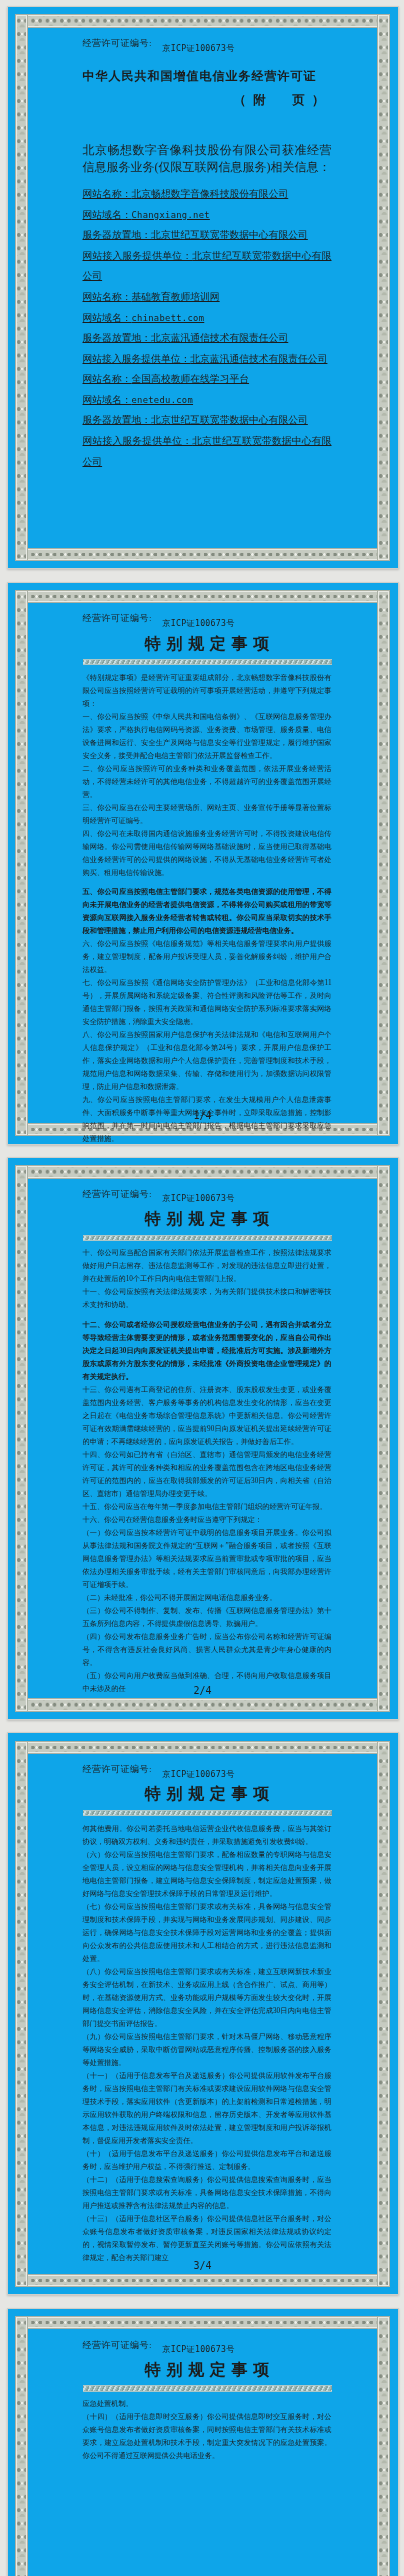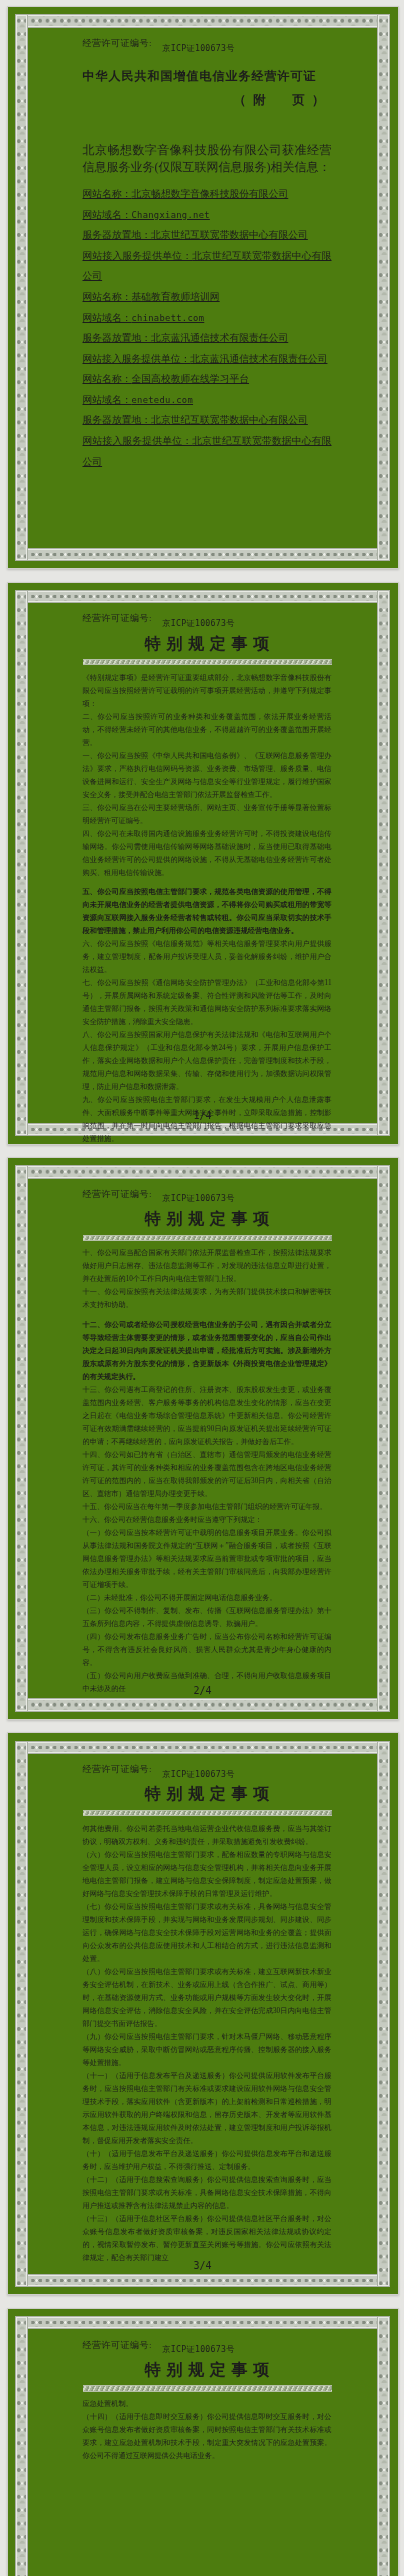--- a/index.html
+++ b/index.html
@@ -8,21 +8,21 @@
     background:#e6e6e3;
     font-family:"Liberation Serif", serif;
     color:#1c1c1c;
   }
   .stack{padding:6.2px 0 4.6px;}
   .sheet{
     position:relative;
     width:392px;
     height:563px;
     margin:0 auto 12.4px;
-    background:#4d7c0f;
+    background:#0ea5e9;
     border:0.5px solid #cfcfca;
     box-sizing:border-box;
     overflow:hidden;
     box-shadow:0 1px 2.1px rgba(0,0,0,.18);
   }
   .sheet:last-child{margin-bottom:0;}
   
   .band{
     position:absolute;
     background-color:#c6cbc1;
@@ -166,22 +166,22 @@
     <div class="band band-right"></div>
     <div class="content">
       <div class="lic-row">
         <span class="lic-label">经营许可证编号:</span>
         <span class="lic-value">京ICP证100673号</span>
       </div>
       <div class="prov-title">特别规定事项</div>
       <div class="title-rule"></div>
       <div class="prov-body">
         <p>《特别规定事项》是经营许可证重要组成部分，北京畅想数字音像科技股份有限公司应当按照经营许可证载明的许可事项开展经营活动，并遵守下列规定事项：</p>
+        <p>一、你公司应当按照《中华人民共和国电信条例》、《互联网信息服务管理办法》要求，严格执行电信网码号资源、业务资费、市场管理、服务质量、电信设备进网和运行、安全生产及网络与信息安全等行业管理规定，履行维护国家安全义务，接受并配合电信主管部门依法开展监督检查工作。</p>
         <p>二、你公司应当按照许可的业务种类和业务覆盖范围，依法开展业务经营活动，不得经营未经许可的其他电信业务，不得超越许可的业务覆盖范围开展经营。</p>
-        <p>一、你公司应当按照《中华人民共和国电信条例》、《互联网信息服务管理办法》要求，严格执行电信网码号资源、业务资费、市场管理、服务质量、电信设备进网和运行、安全生产及网络与信息安全等行业管理规定，履行维护国家安全义务，接受并配合电信主管部门依法开展监督检查工作。</p>
         <p>三、你公司应当在公司主要经营场所、网站主页、业务宣传手册等显著位置标明经营许可证编号。</p>
         <p>四、你公司在未取得国内通信设施服务业务经营许可时，不得投资建设电信传输网络。你公司需使用电信传输网等网络基础设施时，应当使用已取得基础电信业务经营许可的公司提供的网络设施，不得从无基础电信业务经营许可者处购买、租用电信传输设施。</p>
         <p class="gap">五、你公司应当按照电信主管部门要求，规范各类电信资源的使用管理，不得向未开展电信业务的经营者提供电信资源，不得将你公司购买或租用的带宽等资源向互联网接入服务业务经营者转售或转租。你公司应当采取切实的技术手段和管理措施，禁止用户利用你公司的电信资源违规经营电信业务。</p>
         <p>六、你公司应当按照《电信服务规范》等相关电信服务管理要求向用户提供服务，建立管理制度，配备用户投诉受理人员，妥善化解服务纠纷，维护用户合法权益。</p>
         <p>七、你公司应当按照《通信网络安全防护管理办法》（工业和信息化部令第11号），开展所属网络和系统定级备案、符合性评测和风险评估等工作，及时向通信主管部门报备，按照有关政策和通信网络安全防护系列标准要求落实网络安全防护措施，消除重大安全隐患。</p>
         <p>八、你公司应当按照国家用户信息保护有关法律法规和《电信和互联网用户个人信息保护规定》（工业和信息化部令第24号）要求，开展用户信息保护工作，落实企业网络数据和用户个人信息保护责任，完善管理制度和技术手段，规范用户信息和网络数据采集、传输、存储和使用行为，加强数据访问权限管理，防止用户信息和数据泄露。</p>
         <p>九、你公司应当按照电信主管部门要求，在发生大规模用户个人信息泄露事件、大面积服务中断事件等重大网络安全事件时，立即采取应急措施，控制影响范围，并在第一时间向电信主管部门报告，根据电信主管部门要求采取应急处置措施。</p>
       </div>
     </div>
     <div class="page-num">1/4</div>
@@ -195,21 +195,21 @@
     <div class="content">
       <div class="lic-row">
         <span class="lic-label">经营许可证编号:</span>
         <span class="lic-value">京ICP证100673号</span>
       </div>
       <div class="prov-title">特别规定事项</div>
       <div class="title-rule"></div>
       <div class="prov-body">
         <p>十、你公司应当配合国家有关部门依法开展监督检查工作，按照法律法规要求做好用户日志留存、违法信息监测等工作，对发现的违法信息立即进行处置，并在处置后的10个工作日内向电信主管部门上报。</p>
         <p>十一、你公司应按照有关法律法规要求，为有关部门提供技术接口和解密等技术支持和协助。</p>
-        <p class="gap">十二、你公司或者经你公司授权经营电信业务的子公司，遇有因合并或者分立等导致经营主体需要变更的情形，或者业务范围需要变化的，应当自公司作出决定之日起30日内向原发证机关提出申请，经批准后方可实施。涉及新增外方股东或原有外方股东变化的情形，含更新版本《外商投资电信企业管理规定》的有关规定执行。</p>
+        <p class="gap">十二、你公司或者经你公司授权经营电信业务的子公司，遇有因合并或者分立等导致经营主体需要变更的情形，或者业务范围需要变化的，应当自公司作出决定之日起30日内向原发证机关提出申请，经批准后方可实施。涉及新增外方股东或原有外方股东变化的情形，未经批准《外商投资电信企业管理规定》的有关规定执行。</p>
         <p>十三、你公司遇有工商登记的住所、注册资本、股东股权发生变更，或业务覆盖范围内业务经营、客户服务等事务的机构信息发生变化的情形，应当在变更之日起在《电信业务市场综合管理信息系统》中更新相关信息。你公司经营许可证有效期满需继续经营的，应当提前90日向原发证机关提出延续经营许可证的申请；不再继续经营的，应向原发证机关报告，并做好善后工作。</p>
         <p>十四、你公司如已持有省（自治区、直辖市）通信管理局颁发的电信业务经营许可证，其许可的业务种类和相应的业务覆盖范围包含在跨地区电信业务经营许可证的范围内的，应当在取得我部颁发的许可证后30日内，向相关省（自治区、直辖市）通信管理局办理变更手续。</p>
         <p>十五、你公司应当在每年第一季度参加电信主管部门组织的经营许可证年报。</p>
         <p>十六、你公司在经营信息服务业务时应当遵守下列规定：</p>
         <p>（一）你公司应当按本经营许可证中载明的信息服务项目开展业务。你公司拟从事法律法规和国务院文件规定的“互联网＋”融合服务项目，或者按照《互联网信息服务管理办法》等相关法规要求应当前置审批或专项审批的项目，应当依法办理相关服务审批手续，经有关主管部门审核同意后，向我部办理经营许可证增项手续。</p>
         <p>（二）未经批准，你公司不得开展固定网电话信息服务业务。</p>
         <p>（三）你公司不得制作、复制、发布、传播《互联网信息服务管理办法》第十五条所列信息内容，不得提供虚假信息诱导、欺骗用户。</p>
         <p>（四）你公司发布信息服务业务广告时，应当公布你公司名称和经营许可证编号，不得含有违反社会良好风尚、损害人民群众尤其是青少年身心健康的内容。</p>
         <p>（五）你公司向用户收费应当做到准确、合理，不得向用户收取信息服务项目中未涉及的任</p>
       </div>

